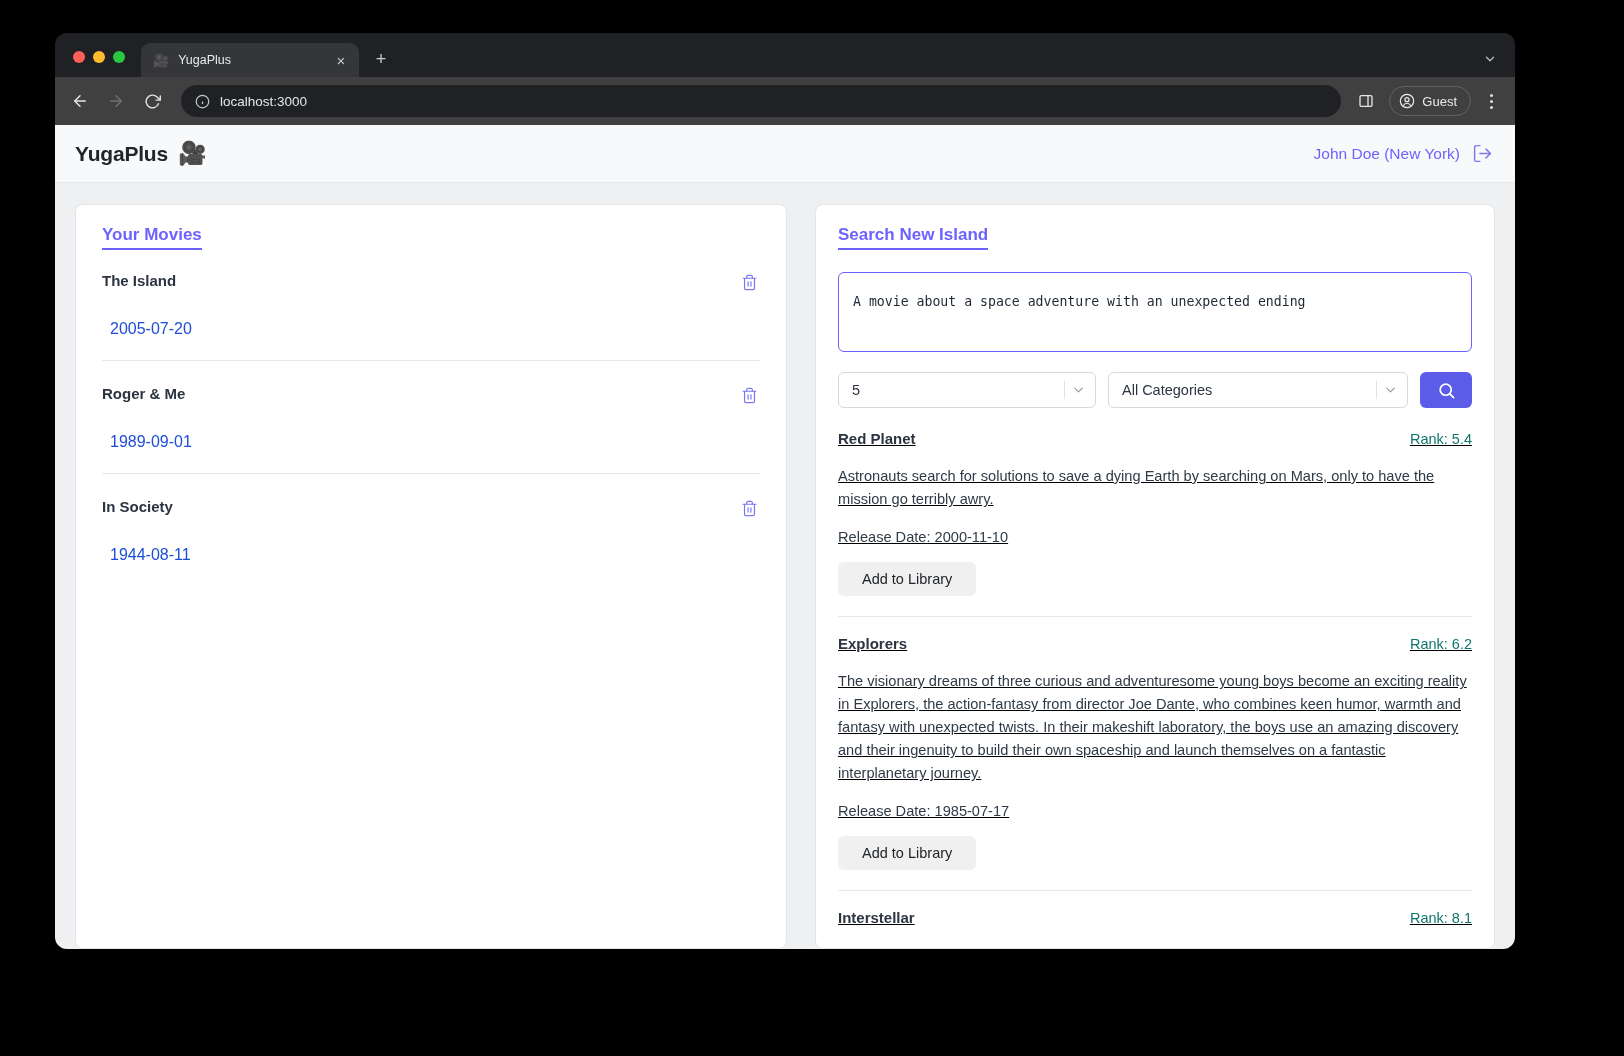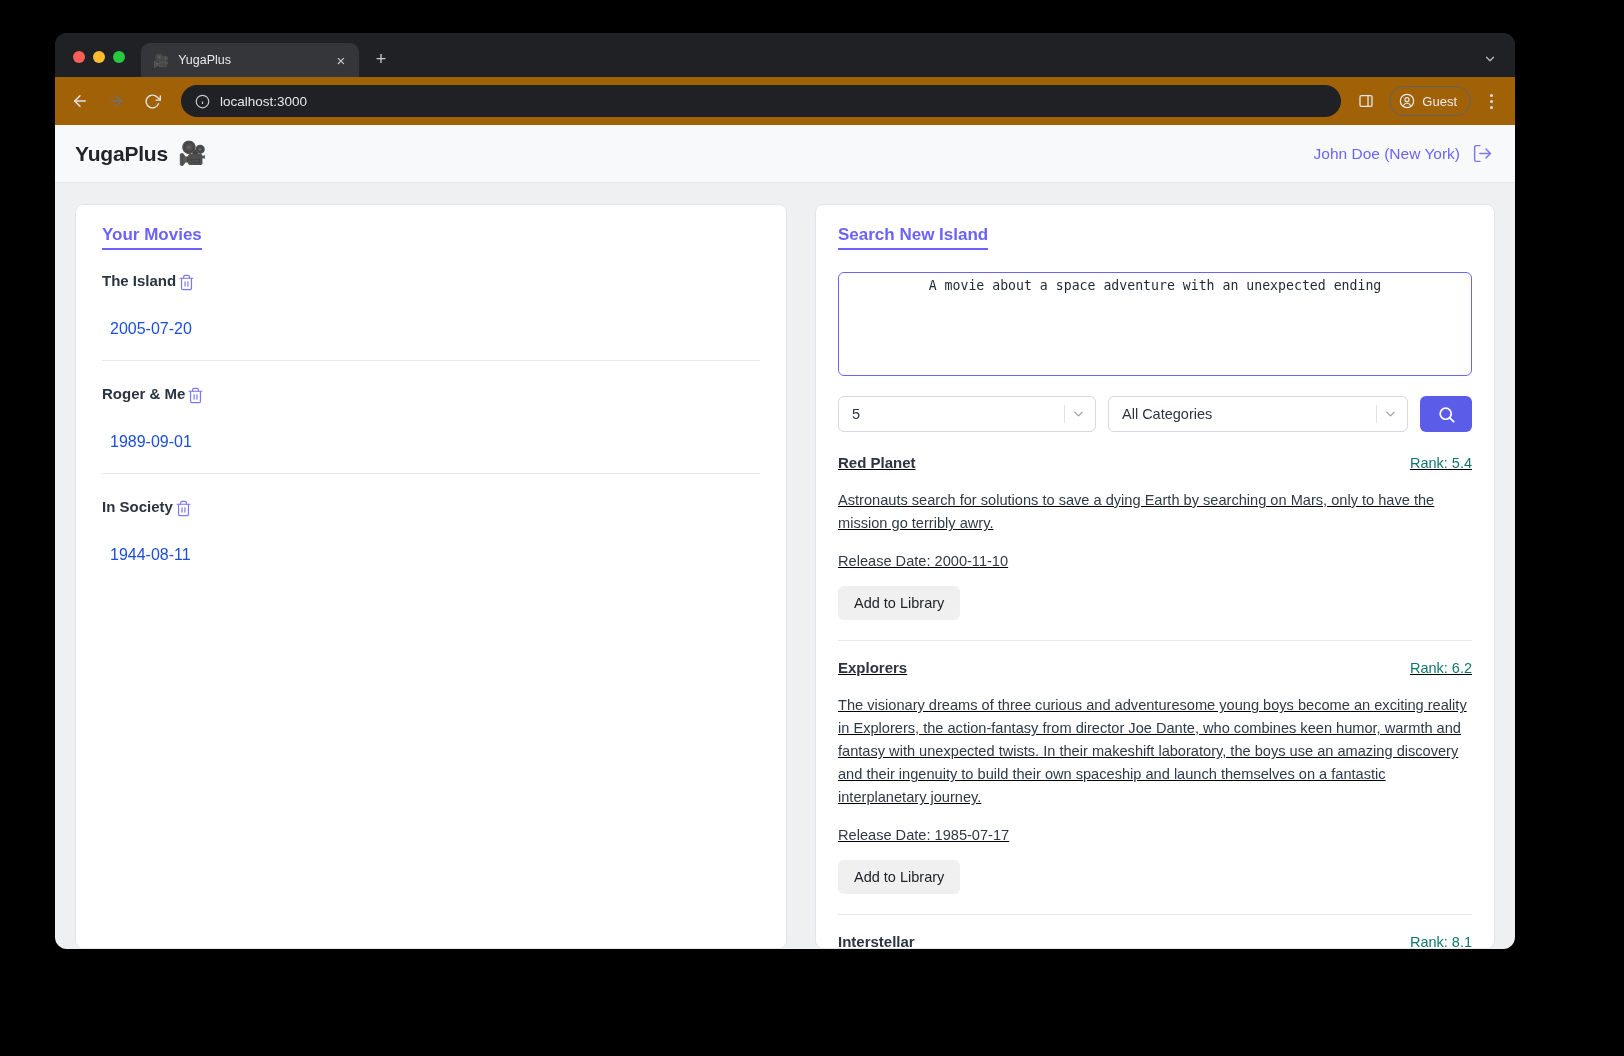--- a/index.html
+++ b/index.html
@@ -67,21 +67,21 @@
   .tabstrip-spacer { flex: 1; }
   .tab-chevron {
     width: 26px; height: 26px; margin-bottom: 5px; margin-right: 4px;
     display: flex; align-items: center; justify-content: center;
     color: #b9bcbf;
   }
 
   
   .toolbar {
     height: 48px;
-    background: #a16207;
+    background: #404040;
     display: flex; align-items: center;
     gap: 2px;
     padding: 0 10px 0 8px;
     flex: 0 0 auto;
   }
   .navbtn {
     width: 34px; height: 34px; border-radius: 50%;
     display: flex; align-items: center; justify-content: center;
     color: #e2e4e7;
   }
@@ -163,40 +163,39 @@
     font-size: 17px;
     font-weight: bold;
     border-bottom: 2px solid #6c63ff;
     padding-bottom: 3px;
     margin-bottom: 22px;
   }
 
   
   .movie-row { border-bottom: 1px solid #e6e8ea; padding-bottom: 22px; margin-bottom: 24px; }
   .movie-row:last-child { border-bottom: none; }
-  .movie-head { display: flex; align-items: flex-start; justify-content: flex-start; }
+  .movie-head { display: flex; align-items: flex-start; justify-content: space-between; }
   .movie-name { font-size: 15px; font-weight: bold; color: #2b3440; }
   .trash-btn { color: #7c78f0; display: flex; align-items: center; padding: 2px; }
   .movie-date { font-size: 16px; color: #1d4ed8; margin-top: 27px; margin-left: 8px; }
 
   
   .search-textarea {
     width: 100%;
-    height: 104px;
+    height: 80px;
     border: 1.6px solid #6c63ff;
     border-radius: 6px;
-    padding: 4px 14px;
+    padding: 20px 14px;
     font-family: "DejaVu Sans Mono", monospace;
     font-size: 13.2px;
     color: #1f2933;
     resize: none;
     outline: none;
     background: #fff;
     line-height: 1.4;
-    text-align: center;
   }
   .controls-row { display: flex; gap: 12px; margin-top: 16px; align-items: stretch; }
   .select-box {
     position: relative;
     height: 36px;
     border: 1px solid #d6d9dd;
     border-radius: 6px;
     background: #fff;
     display: flex; align-items: center;
     padding: 0 38px 0 13px;
@@ -236,21 +235,21 @@
     font-size: 14.6px; color: #2f3a46;
     line-height: 1.58;
     margin-top: 18px;
   }
   .result-date { font-size: 14.6px; color: #2f3a46; margin-top: 18px; }
   .add-btn {
     margin-top: 17px;
     background: #f0f0f0;
     border: none;
     border-radius: 6px;
-    padding: 9px 16px;
+    padding: 9px 24px;
     font-size: 14.5px;
     color: #212529;
     font-family: "Liberation Sans", sans-serif;
   }
 </style>
 </head>
 <body>
 
 <div class="screen">
   <div class="browser">

